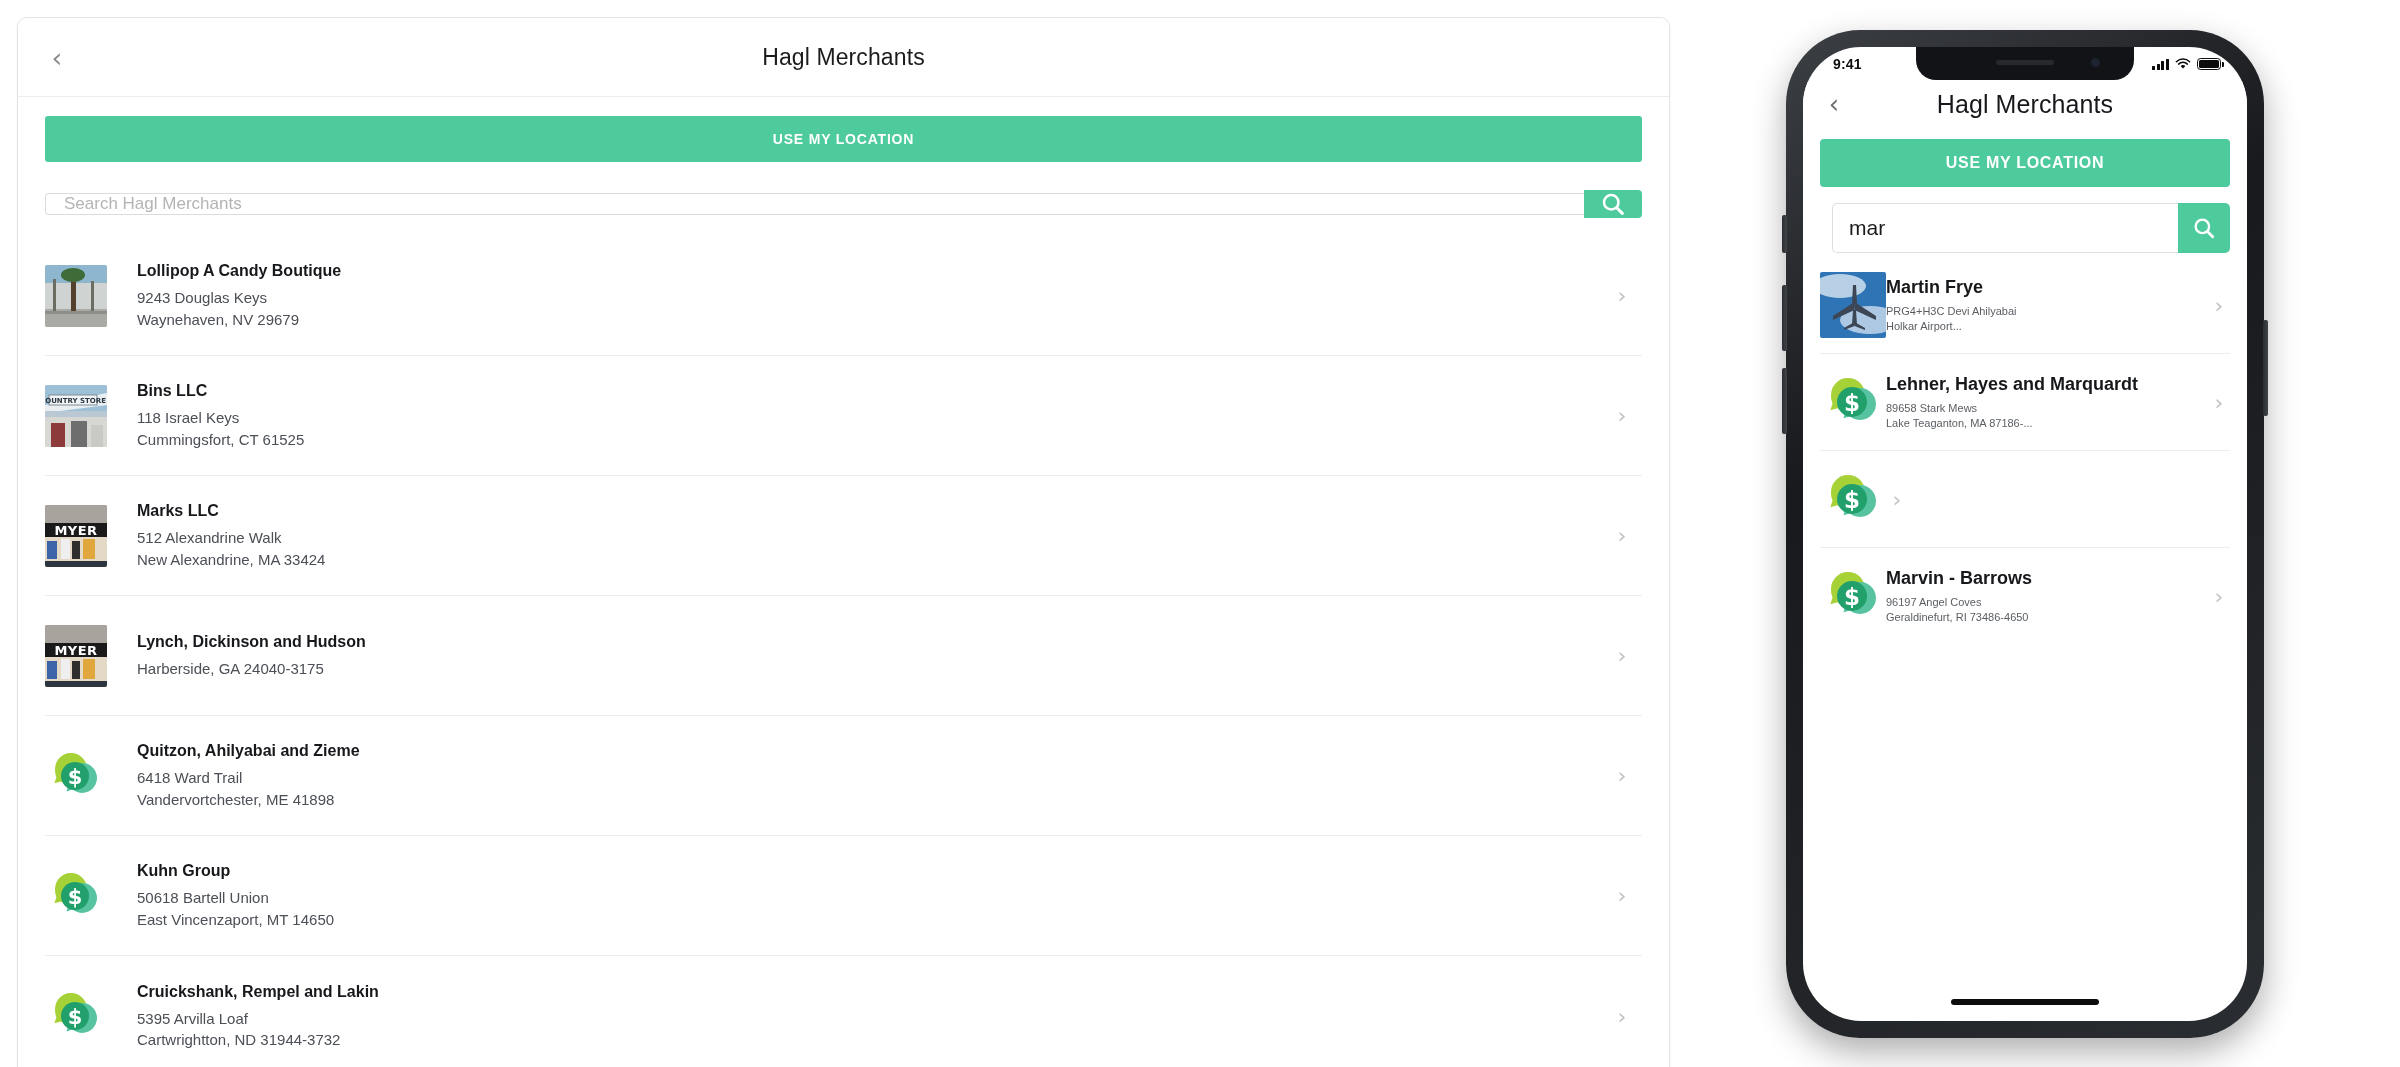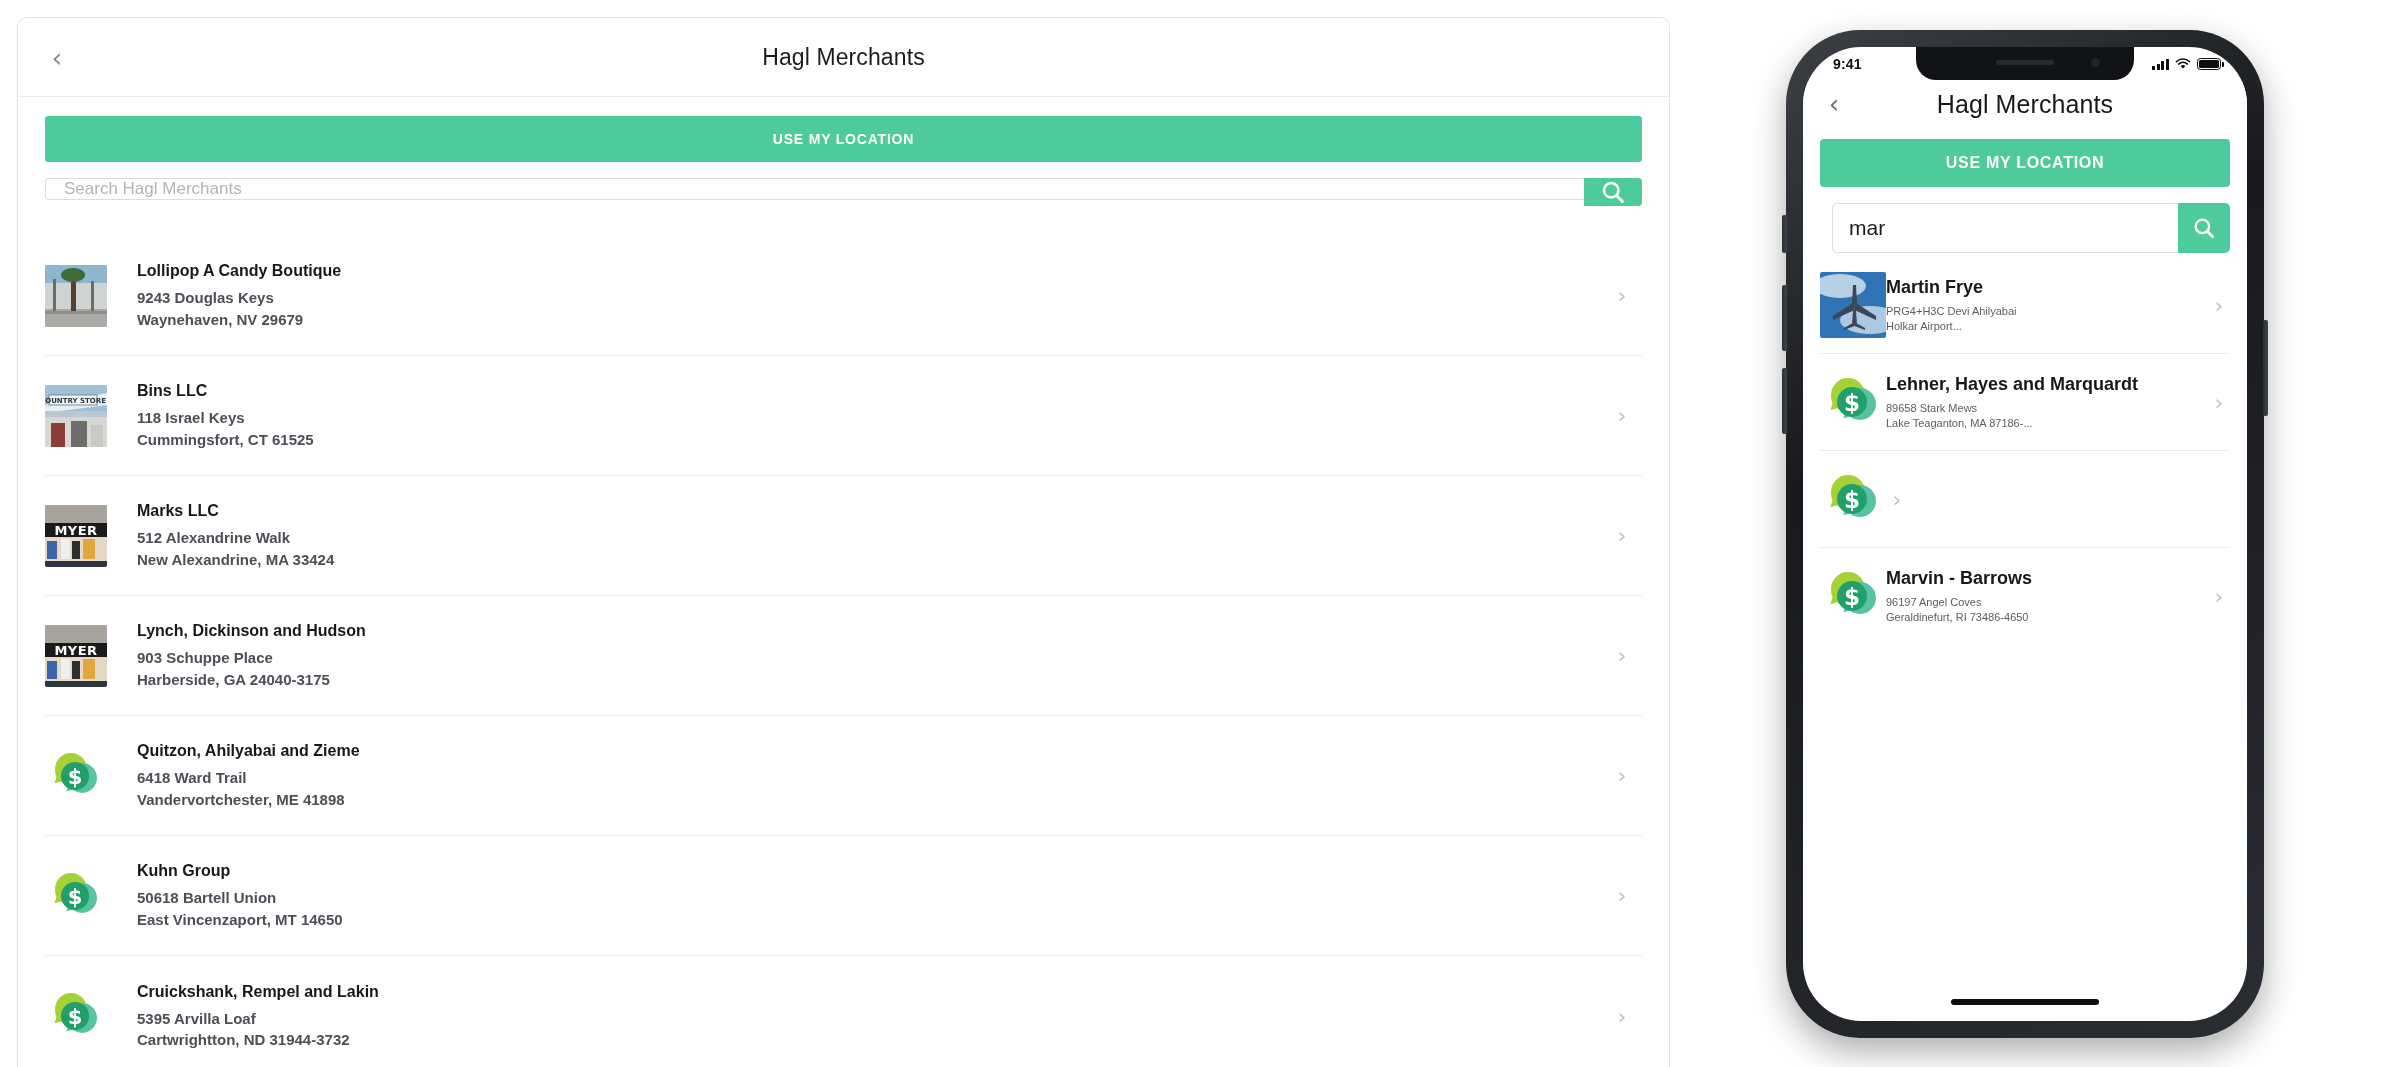--- a/index.html
+++ b/index.html
@@ -55,21 +55,21 @@
     border: none; border-radius: 3px;
     font-size: 14px; font-weight: 700;
     letter-spacing: 0.8px;
     font-family: "Liberation Sans", sans-serif;
     cursor: pointer;
     display: flex; align-items: center; justify-content: center;
   }
 
   .search-row {
     margin-top: 16px;
-    display: flex; align-items: flex-start;
+    display: flex; align-items: center;
     height: 52px;
   }
   .search-input {
     flex: 1;
     border: 1px solid #dcdcdc;
     border-right: none;
     border-radius: 4px 0 0 4px;
     padding: 0 18px;
     font-size: 17px;
     color: #333;
@@ -107,21 +107,21 @@
   }
   .thumb svg { display: block; width: 100%; height: 100%; }
 
   .merchant-text { flex: 1; padding-left: 30px; }
   .merchant-name {
     font-size: 16px; font-weight: 700; color: #16181c;
     line-height: 1.35; margin-bottom: 5px;
   }
   .merchant-addr {
     font-size: 15px; color: #4b4f56; line-height: 1.45;
-    font-weight: 700;
+    font-weight: 400;
   }
   .row-chevron {
     flex: none; width: 40px;
     text-align: center;
     color: #c2c2c2; font-size: 22px;
     font-family: "DejaVu Sans", sans-serif;
   }
 
   
   .phone-wrap {
@@ -400,21 +400,20 @@
               <rect y="32" width="62" height="24" fill="#e4d9c6"></rect>
               <rect x="2" y="36" width="10" height="18" fill="#3d64a8"></rect>
               <rect x="16" y="34" width="9" height="20" fill="#efefef"></rect>
               <rect x="27" y="36" width="8" height="18" fill="#2e2e2e"></rect>
               <rect x="38" y="34" width="12" height="20" fill="#e0a83c"></rect>
               <rect y="56" width="62" height="6" fill="#2e3440"></rect>
             </svg>
           </div>
           <div class="merchant-text">
             <div class="merchant-name">Lynch, Dickinson and Hudson</div>
-            <div class="merchant-addr">903 Schuppe Place</div>
             <div class="merchant-addr">Harberside, GA 24040-3175</div>
           </div>
           <div class="row-chevron">›</div>
         </div>
 
         <div class="merchant-row">
           <div class="thumb">
             <svg viewBox="0 0 62 62">
               <path d="M10 24a16 16 0 1 1 6 12.4l-6.6 1.9 2-6.4A15.9 15.9 0 0 1 10 24z" fill="#a6d237"></path>
               <path d="M22 33a15 15 0 1 1 5.6 11.6l-6.2 1.8 1.9-6A14.9 14.9 0 0 1 22 33z" fill="#57c3a0"></path>

